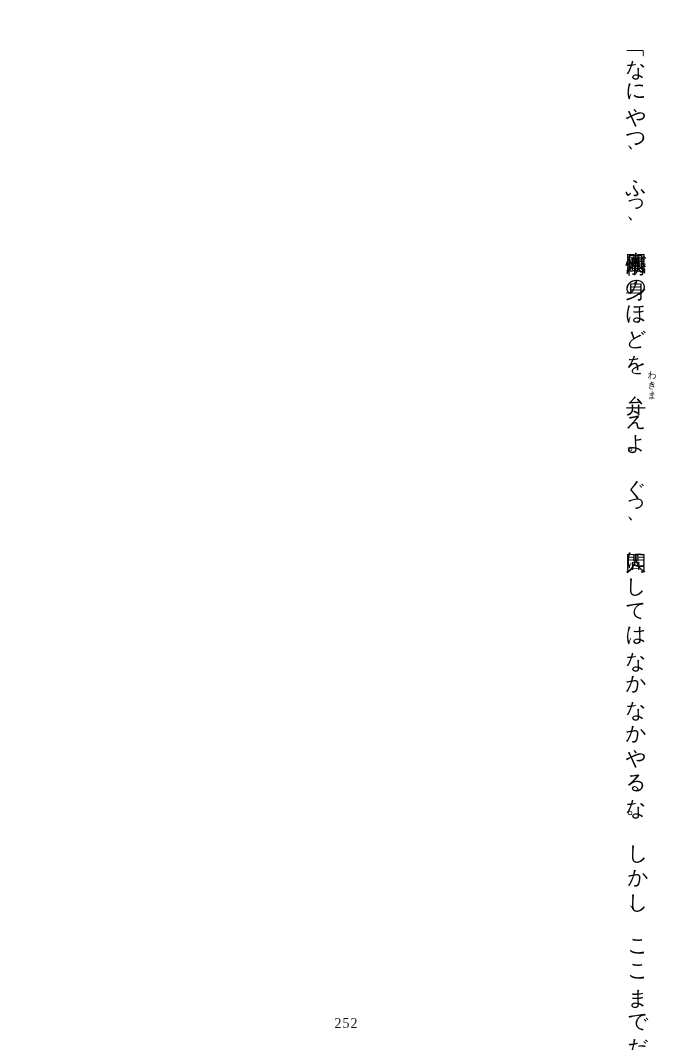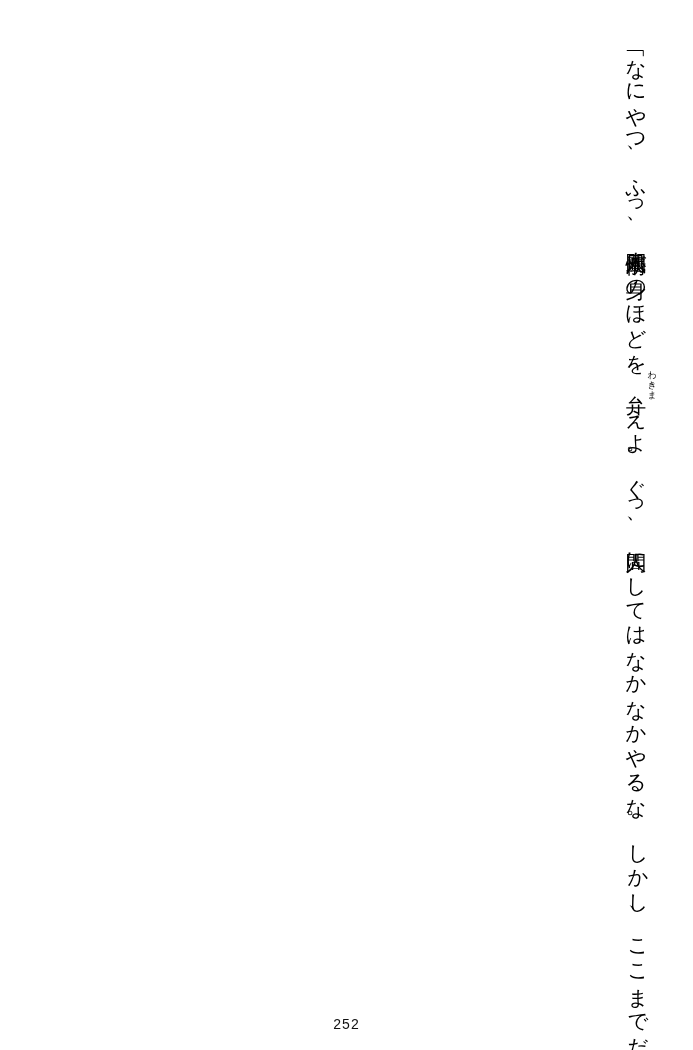--- a/index.html
+++ b/index.html
@@ -53,21 +53,21 @@
     letter-spacing: 0px;
     line-height: 1;
   }
   .page-number {
     position: absolute;
     bottom: 18px;
     left: 0;
     width: 100%;
     text-align: center;
     font-size: 14px;
-    font-family: Liberation Sans, sans-serif;
+    font-family: Liberation Serif, serif;
     color: #111111;
     letter-spacing: 1px;
   }
 </style>
 </head>
 <body>
 
 <div class="page">
 
   <div class="text-block">

